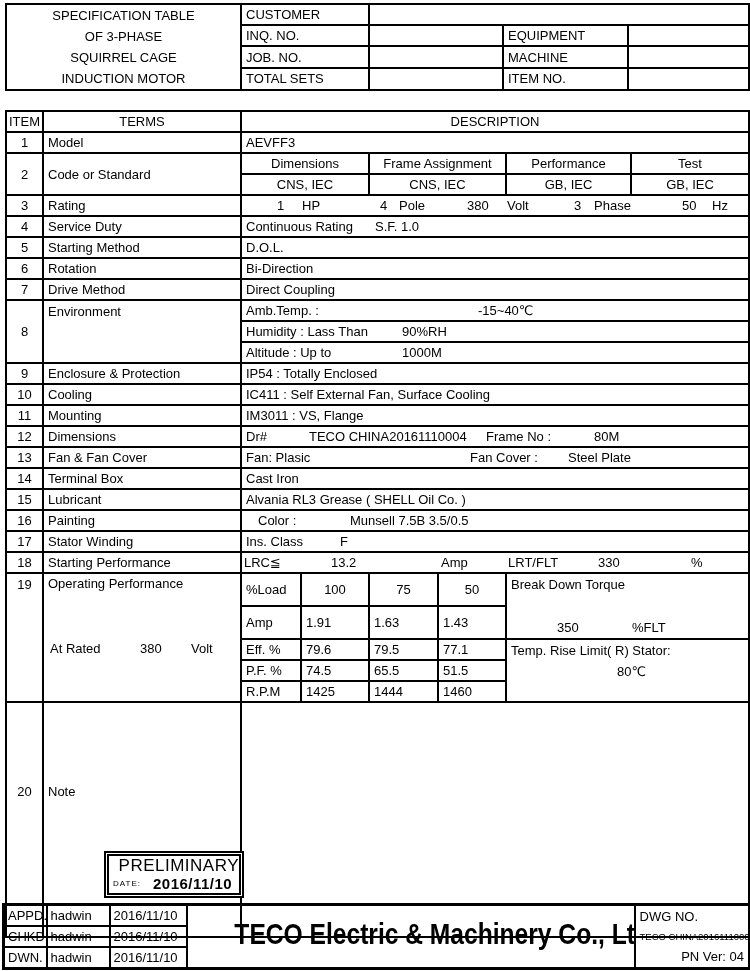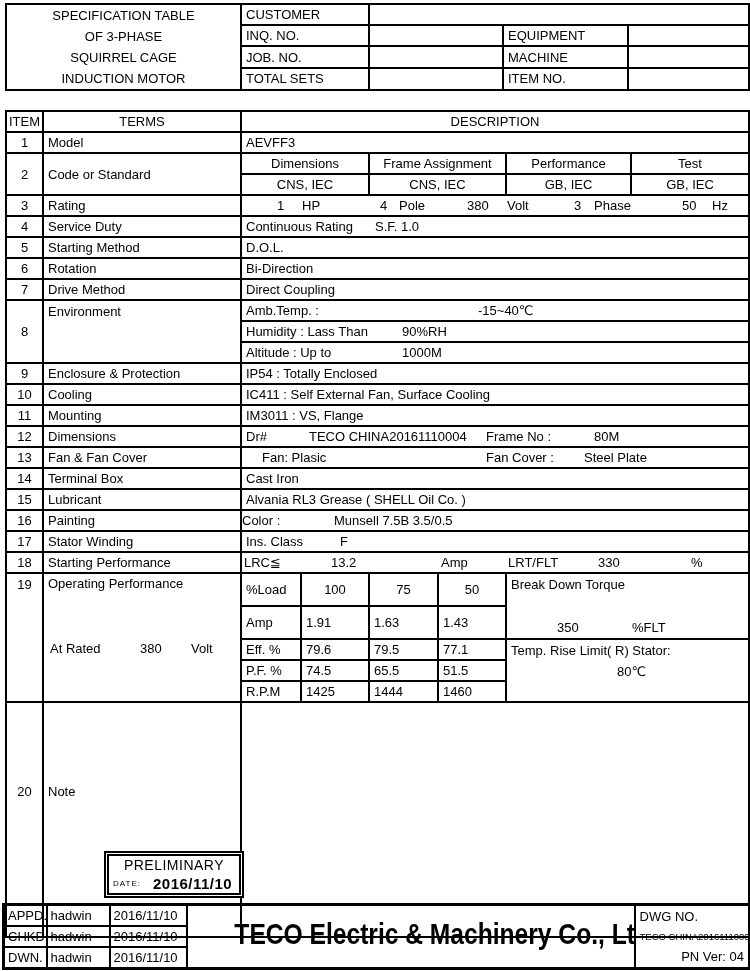--- a/index.html
+++ b/index.html
@@ -43,21 +43,21 @@
   .bdt .l2 .v { padding-left: 50px; width: 125px; }
   .trl .l2 { line-height: 21px; padding-left: 110px; }
 
   
   .noterow td { vertical-align: top; padding-top: 80px; }
 
   
   .stamp { position: absolute; left: 104px; top: 851px; width: 140px; height: 47px;
            background: #fff; border: 2px solid #000; padding: 1px; z-index: 5; }
   .stamp .inner { border: 2px solid #000; width: 100%; height: 100%; }
-  .stamp .t { text-align: center; font-size: 14px; line-height: 19px; letter-spacing: 0.5px; }
+  .stamp .t { text-align: right; font-size: 17px; line-height: 19px; letter-spacing: 0.5px; }
   .stamp .d { display: flex; align-items: center; padding-left: 4px; }
   .stamp .d .lbl { font-size: 8px; letter-spacing: 1px; }
   .stamp .d .val { font-size: 15px; font-weight: bold; margin-left: 12px; letter-spacing: 0.5px; }
 
   
   .footer { position: absolute; top: 903px; left: 2px; width: 746px; border: 3px solid #000; }
   .footer td { height: 21px; padding-left: 3px; }
   .company { text-align: center; padding: 0 !important; }
   .company span { display: inline-block; font-weight: bold; font-size: 30px;
                   transform: scaleX(0.82); transform-origin: center; white-space: nowrap; }
@@ -250,21 +250,21 @@
           <span style="width:108px">Frame No :</span>
           <span>80M</span>
         </div>
       </td>
     </tr>
 
     <tr>
       <td class="c">13</td>
       <td>Fan &amp; Fan Cover</td>
       <td colspan="6" class="p0">
-        <div class="flexline" style="padding-left:20px">
+        <div class="flexline" style="padding-left:4px">
           <span style="width:224px">Fan: Plasic</span>
           <span style="width:98px">Fan Cover :</span>
           <span>Steel Plate</span>
         </div>
       </td>
     </tr>
 
     <tr>
       <td class="c">14</td>
       <td>Terminal Box</td>
@@ -274,21 +274,21 @@
     <tr>
       <td class="c">15</td>
       <td>Lubricant</td>
       <td colspan="6">Alvania RL3 Grease ( SHELL Oil Co. )</td>
     </tr>
 
     <tr>
       <td class="c">16</td>
       <td>Painting</td>
       <td colspan="6" class="p0">
-        <div class="flexline" style="padding-left:0">
+        <div class="flexline" style="padding-left:16px">
           <span style="width:92px">Color  :</span>
           <span>Munsell 7.5B 3.5/0.5</span>
         </div>
       </td>
     </tr>
 
     <tr>
       <td class="c">17</td>
       <td>Stator Winding</td>
       <td colspan="6" class="p0">

